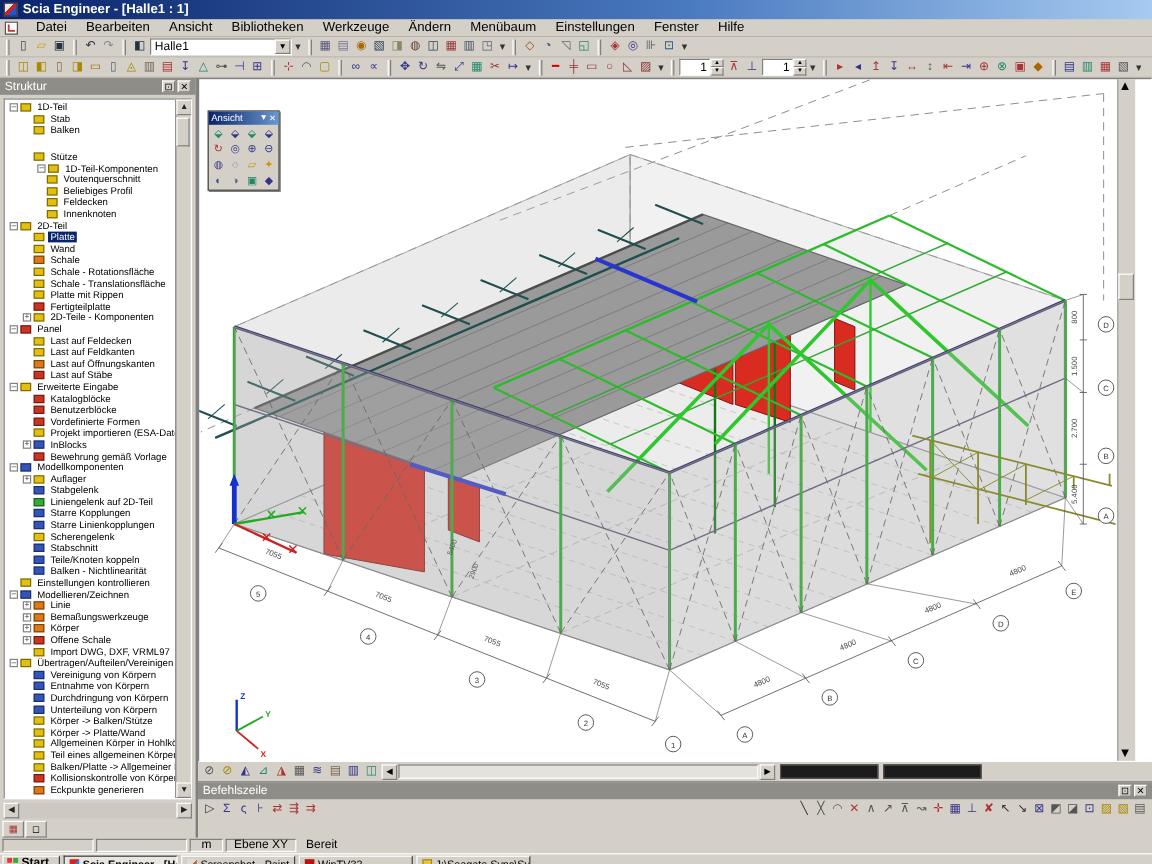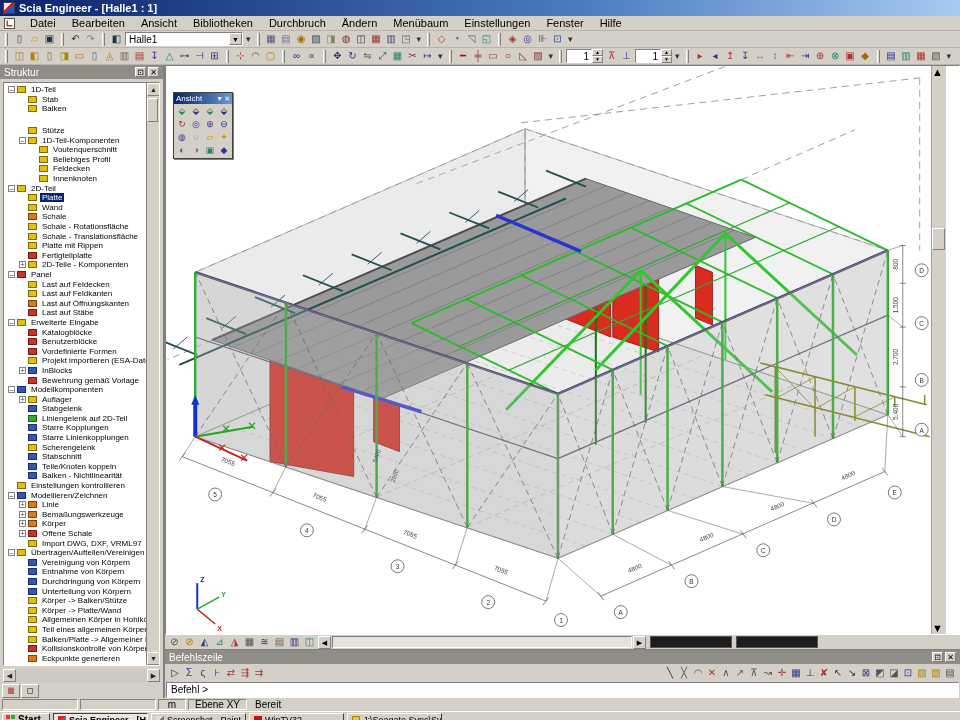--- a/index.html
+++ b/index.html
@@ -130,21 +130,21 @@
   <span class="appicon"></span>
   <span>Scia Engineer - [Halle1 : 1]</span>
 </div>
 
 <div id="menubar">
   <span class="doc-ico"></span>
   <span class="menu-item">Datei</span>
   <span class="menu-item">Bearbeiten</span>
   <span class="menu-item">Ansicht</span>
   <span class="menu-item">Bibliotheken</span>
-  <span class="menu-item">Durchbruch</span>
+  <span class="menu-item">Werkzeuge</span>
   <span class="menu-item">Ändern</span>
   <span class="menu-item">Menübaum</span>
   <span class="menu-item">Einstellungen</span>
   <span class="menu-item">Fenster</span>
   <span class="menu-item">Hilfe</span>
 </div>
 
 <div class="toolbar">
   <span class="grip"></span>
   <span><span class="tbi" style="color: rgb(68, 68, 85);">▯</span><span class="tbi" style="color: rgb(192, 154, 0);">▱</span><span class="tbi" style="color: rgb(34, 51, 68);">▣</span></span>
@@ -229,21 +229,21 @@
           <div class="trow" style="padding-left: 13px;">
             <span class="tnotoggle"></span>
             <span class="ticon" style="background: rgb(227, 192, 16);"></span>
             <span class="tlabel">Balken</span>
           </div>
           <div class="trow" style="padding-left: 13px; margin-top: 12px;">
             <span class="tnotoggle"></span>
             <span class="ticon" style="background: rgb(227, 192, 16);"></span>
             <span class="tlabel">Stütze</span>
           </div>
-          <div class="trow" style="padding-left: 13px;">
+          <div class="trow" style="padding-left: 13px; justify-content: center;">
             <span class="ttoggle">–</span>
             <span class="ticon" style="background: rgb(227, 192, 16);"></span>
             <span class="tlabel">1D-Teil-Komponenten</span>
           </div>
           <div class="trow" style="padding-left: 24px;">
             <span class="tnotoggle"></span>
             <span class="ticon" style="background: rgb(227, 192, 16);"></span>
             <span class="tlabel">Voutenquerschnitt</span>
           </div>
           <div class="trow" style="padding-left: 24px;">
@@ -939,21 +939,20 @@
             <span class="tbi" style="color: rgb(51, 51, 51);">↘</span>
             <span class="tbi" style="color: rgb(51, 51, 136);">⊠</span>
             <span class="tbi" style="color: rgb(85, 85, 85);">◩</span>
             <span class="tbi" style="color: rgb(85, 85, 85);">◪</span>
             <span class="tbi" style="color: rgb(51, 51, 136);">⊡</span>
             <span class="tbi" style="color: rgb(170, 136, 0);">▨</span>
             <span class="tbi" style="color: rgb(170, 136, 0);">▧</span>
             <span class="tbi" style="color: rgb(85, 85, 85);">▤</span>
           </span>
       </div>
-      <div id="cmd-input">Befehl &gt;</div>
     </div>
   </div>
 </div>
 
 <div id="statusbar">
   <span class="cell" style="width:76px"></span>
   <span class="cell" style="width:76px"></span>
   <span class="cell" style="width:28px;justify-content:center">m</span>
   <span class="cell">Ebene XY</span>
   <span class="cell" style="border:none">Bereit</span>

